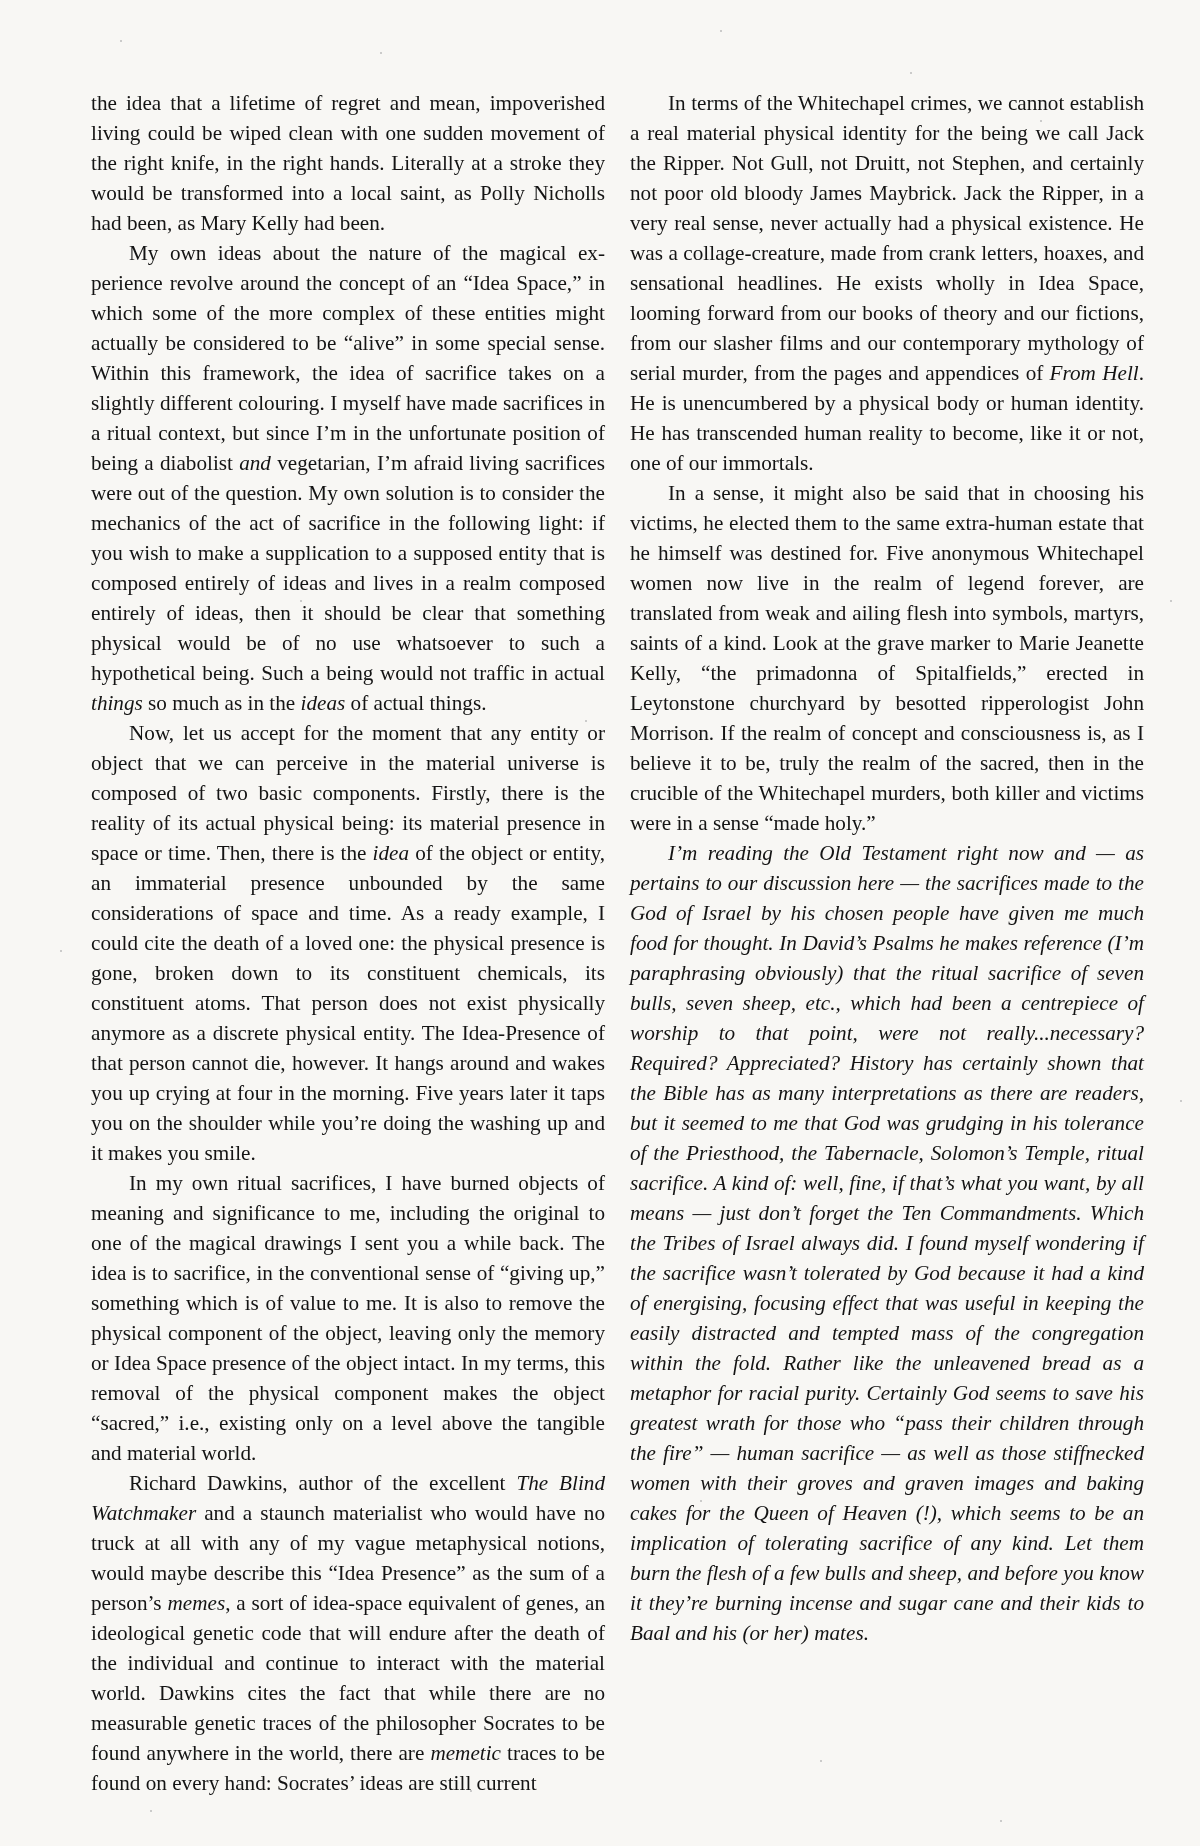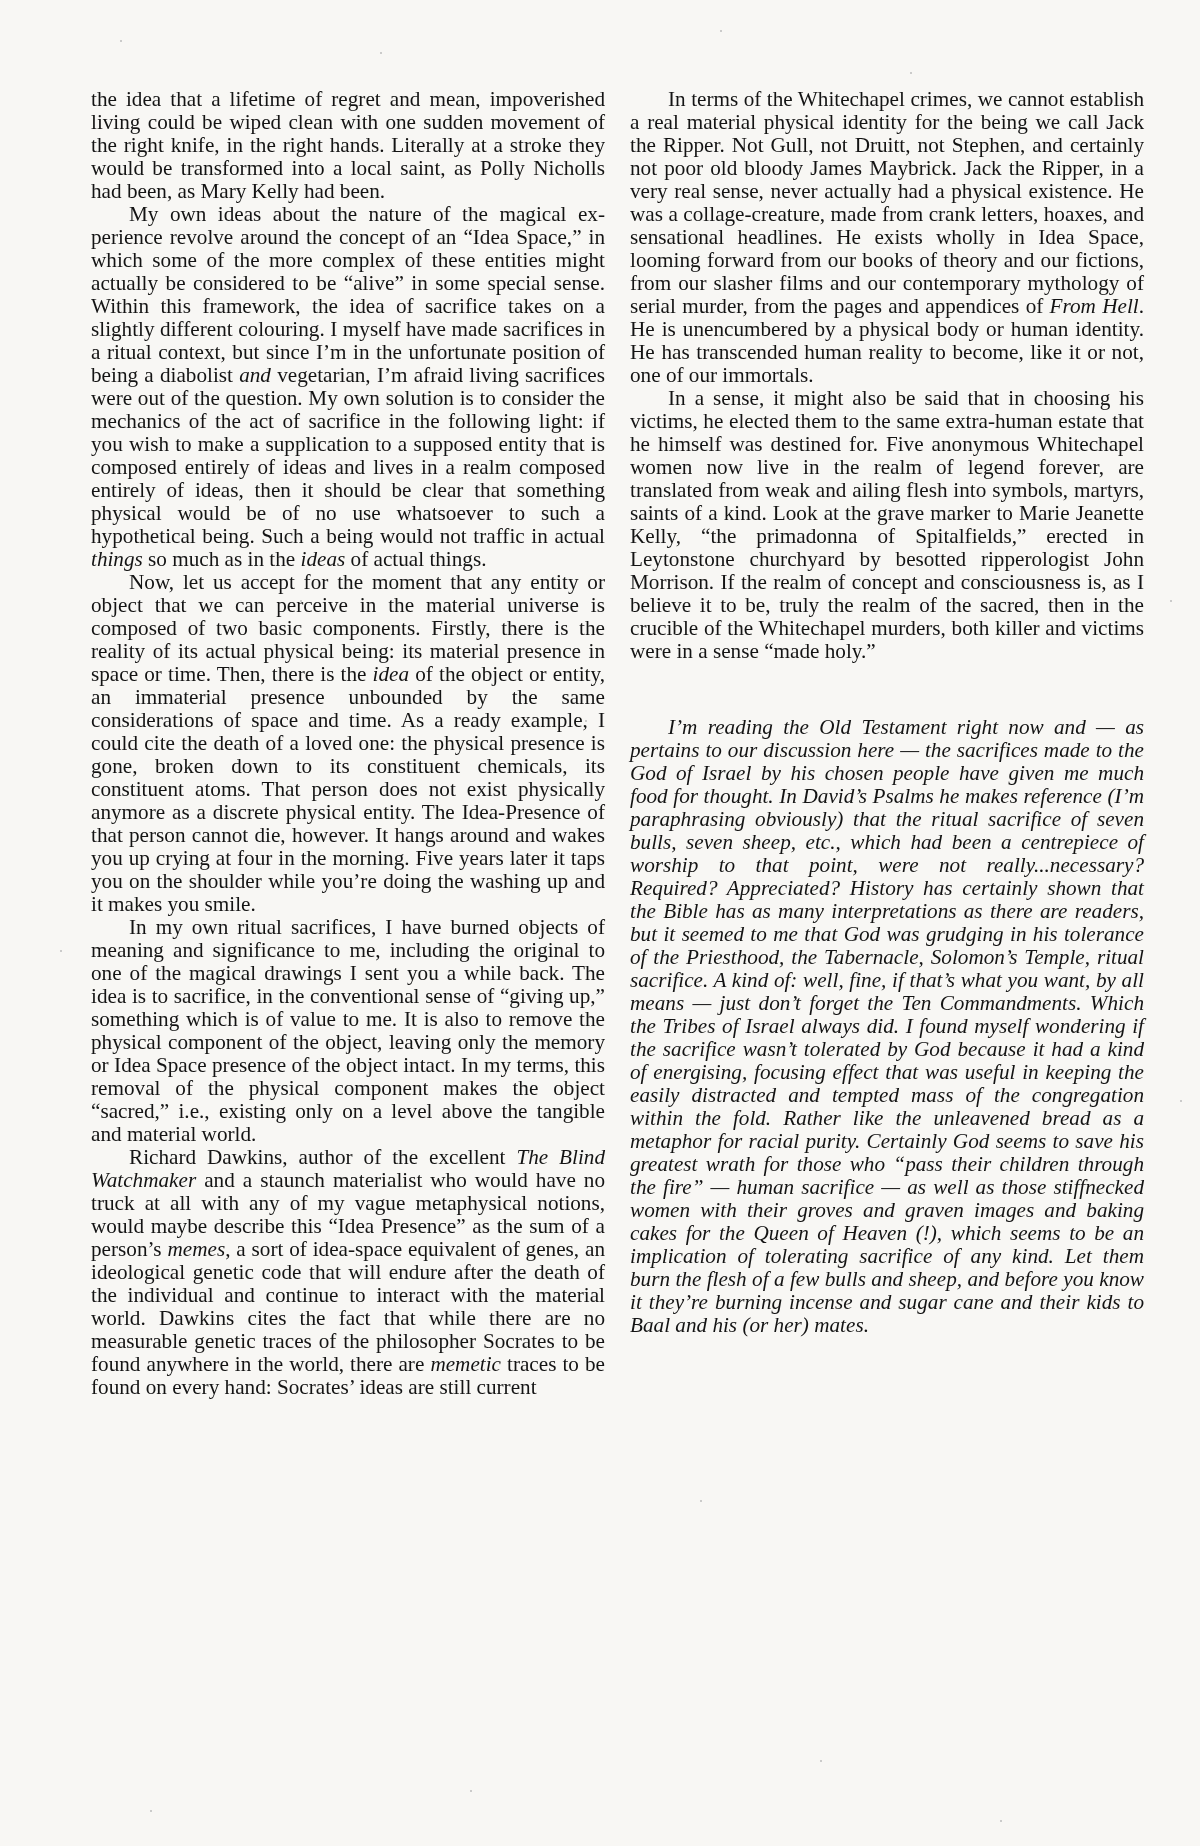--- a/index.html
+++ b/index.html
@@ -13,30 +13,30 @@
   }
   .page {
     position: absolute;
     left: 0; top: 0; width: 1200px; height: 1846px;
   }
   .col {
     position: absolute;
     top: 88px;
     width: 514px;
     font-size: 21.2px;
-    line-height: 23px;
+    line-height: 30px;
     text-align: justify;
     hyphens: manual;
   }
   .col-left { left: 91px; }
   .col-right { left: 630px; }
   .col p { margin: 0; }
   .col p.indent { text-indent: 38px; }
   .col p.cont { text-indent: 0; }
-  .col p.italic { font-style: italic; margin-top: 53px; text-indent: 38px; }
+  .col p.italic { font-style: italic; text-indent: 38px; }
   em { font-style: italic; margin-top: 23px; }
   .speck {
     position: absolute; width: 2px; height: 2px; border-radius: 50%;
     background: #bdbdbd;
   }
 </style>
 </head>
 <body>
 
 <div class="page">

